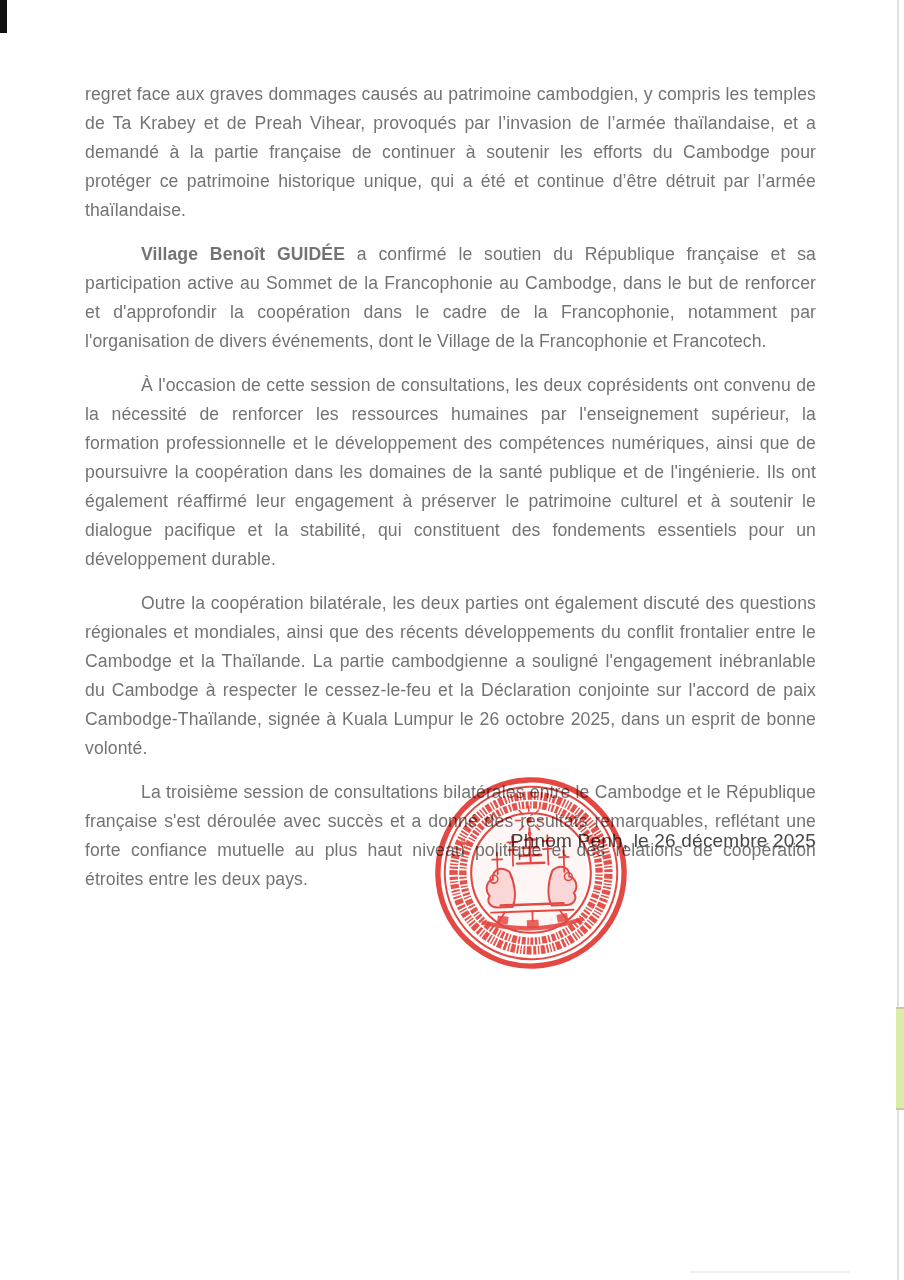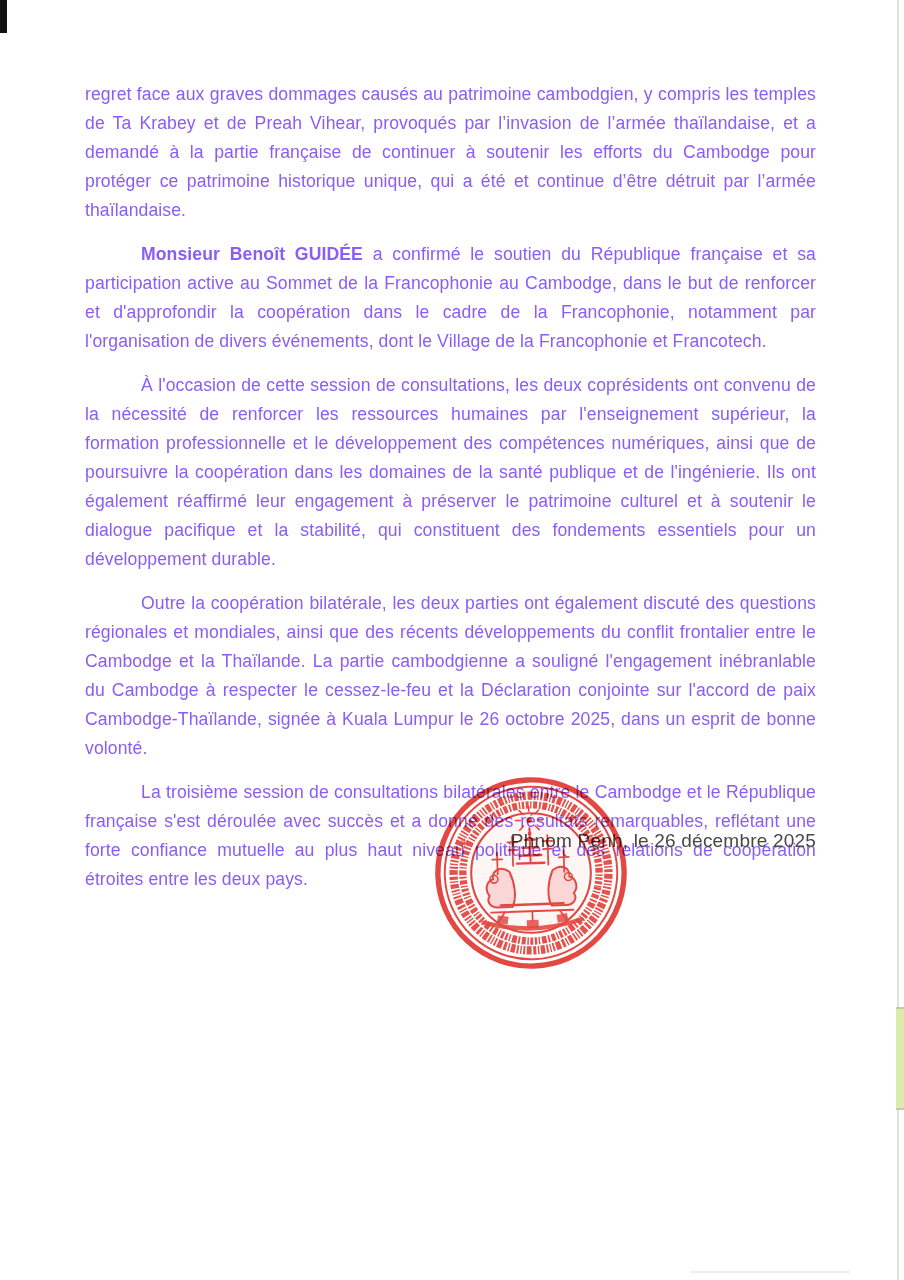--- a/index.html
+++ b/index.html
@@ -38,23 +38,23 @@
 </head>
 <body>
 
 <div class="page">
 
   <div class="corner-mark" style="background-color: rgb(17, 17, 17);"></div>
   <div class="edge-line" style="background-color: rgb(223, 223, 228);"></div>
   <div class="highlight-bar" style="background-color: rgb(217, 237, 169);"></div>
   <div class="bottom-smudge"></div>
 
-  <div class="content" style="color: #8b5cf6;">
+  <div class="content" style="color: #737373;">
     <p>regret face aux graves dommages causés au patrimoine cambodgien, y compris les temples de Ta Krabey et de Preah Vihear, provoqués par l’invasion de l’armée thaïlandaise, et a demandé à la partie française de continuer à soutenir les efforts du Cambodge pour protéger ce patrimoine historique unique, qui a été et continue d’être détruit par l’armée thaïlandaise.</p>
-    <p class="indent"><span class="lead-bold">Monsieur Benoît GUIDÉE</span><span> a confirmé le soutien du République française et sa participation active au Sommet de la Francophonie au Cambodge, dans le but de renforcer et d'approfondir la coopération dans le cadre de la Francophonie, notamment par l'organisation de divers événements, dont le Village de la Francophonie et Francotech.</span></p>
+    <p class="indent"><span class="lead-bold">Village Benoît GUIDÉE</span><span> a confirmé le soutien du République française et sa participation active au Sommet de la Francophonie au Cambodge, dans le but de renforcer et d'approfondir la coopération dans le cadre de la Francophonie, notamment par l'organisation de divers événements, dont le Village de la Francophonie et Francotech.</span></p>
     <p class="indent">À l'occasion de cette session de consultations, les deux coprésidents ont convenu de la nécessité de renforcer les ressources humaines par l'enseignement supérieur, la formation professionnelle et le développement des compétences numériques, ainsi que de poursuivre la coopération dans les domaines de la santé publique et de l'ingénierie. Ils ont également réaffirmé leur engagement à préserver le patrimoine culturel et à soutenir le dialogue pacifique et la stabilité, qui constituent des fondements essentiels pour un développement durable.</p>
     <p class="indent">Outre la coopération bilatérale, les deux parties ont également discuté des questions régionales et mondiales, ainsi que des récents développements du conflit frontalier entre le Cambodge et la Thaïlande. La partie cambodgienne a souligné l'engagement inébranlable du Cambodge à respecter le cessez-le-feu et la Déclaration conjointe sur l'accord de paix Cambodge-Thaïlande, signée à Kuala Lumpur le 26 octobre 2025, dans un esprit de bonne volonté.</p>
     <p class="indent">La troisième session de consultations bilatérales entre le Cambodge et le République française s'est déroulée avec succès et a donné des résultats remarquables, reflétant une forte confiance mutuelle au plus haut niveau politique et des relations de coopération étroites entre les deux pays.</p>
   </div>
 
   <div class="dateline">Phnom Penh, le 26 décembre 2025</div>
 
   <div class="seal" style="color: rgb(226, 58, 51);">
     <svg viewBox="0 0 200 200">
 

